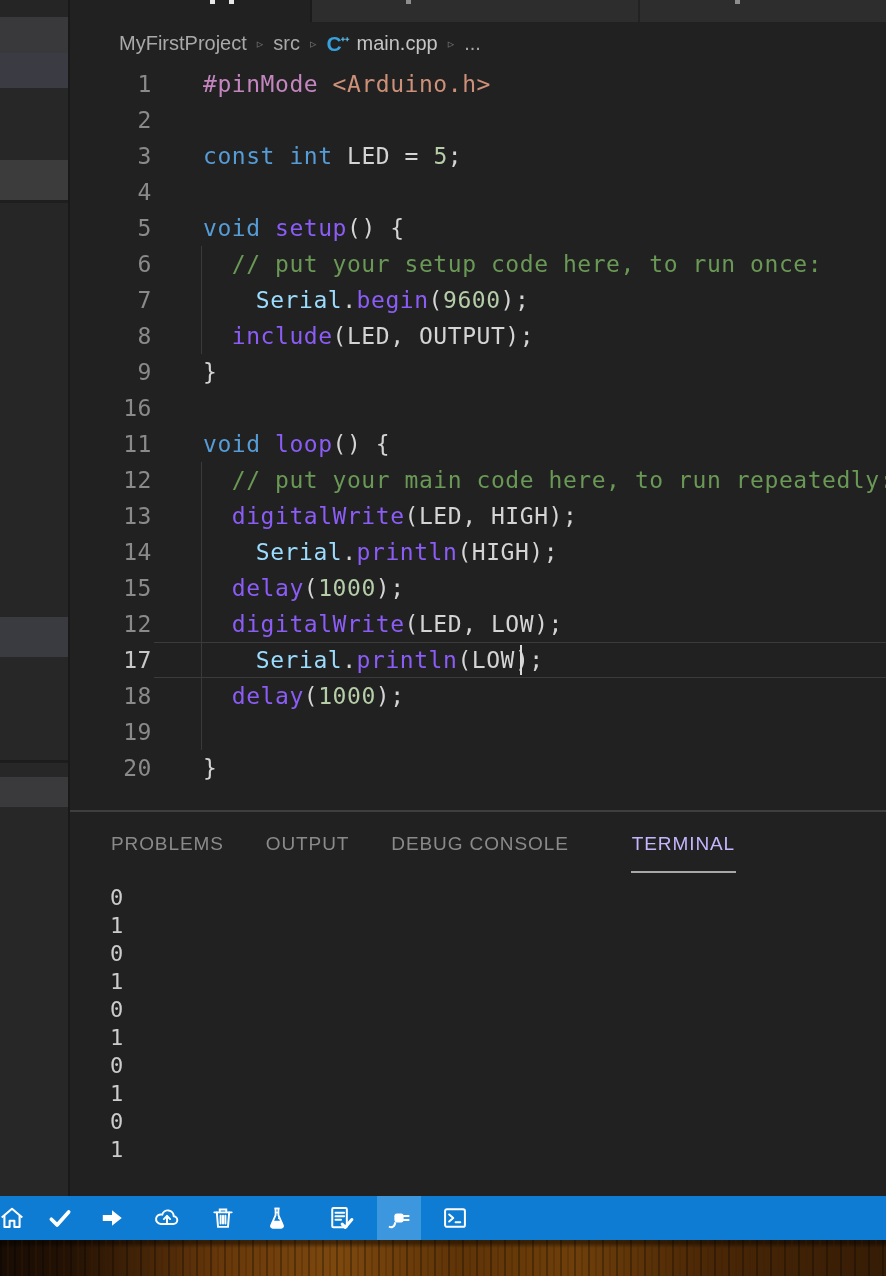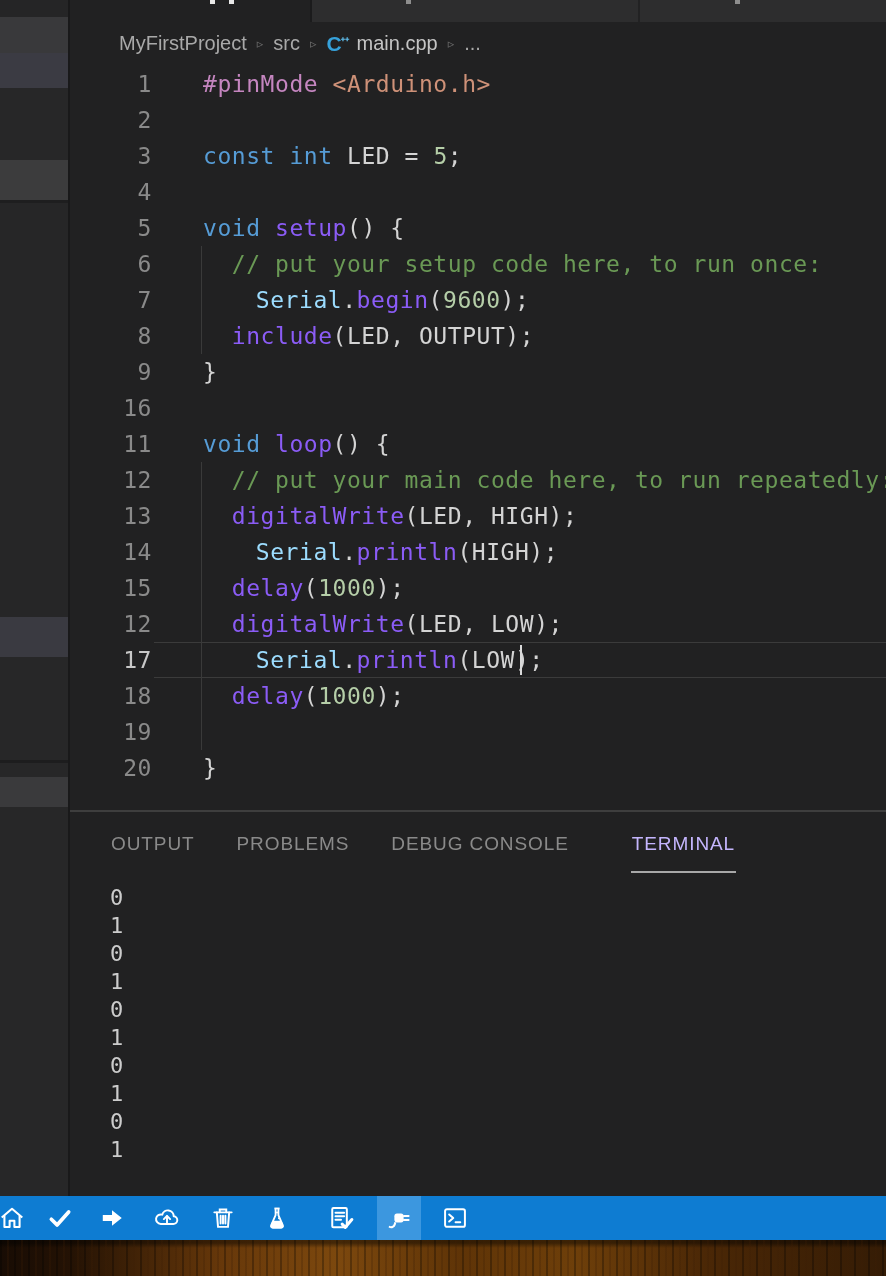--- a/index.html
+++ b/index.html
@@ -162,22 +162,22 @@
         <div class="code-row"><div class="ln">12</div><div class="ct"><span class="tk-pl">  </span><span class="tk-fn">digitalWrite</span><span class="tk-pl">(LED, LOW);</span></div></div>
         <div class="code-row"><div class="ln cur">17</div><div class="ct"><span class="tk-pl">  </span><span class="tk-var">Serial</span><span class="tk-pl">.</span><span class="tk-fn">println</span><span class="tk-pl">(LOW);</span></div></div>
         <div class="code-row"><div class="ln">18</div><div class="ct"><span class="tk-pl">  </span><span class="tk-fn">delay</span><span class="tk-pl">(</span><span class="tk-num">1000</span><span class="tk-pl">);</span></div></div>
         <div class="code-row"><div class="ln">19</div><div class="ct"></div></div>
         <div class="code-row"><div class="ln">20</div><div class="ct"><span class="tk-pl">}</span></div></div>
       </div>
     <div class="cursor"></div>
 
     <div class="sash"></div>
     <div class="panel-tabs" id="panel-tabs">
+        <div class="panel-tab">PROBLEMS</div>
         <div class="panel-tab">OUTPUT</div>
-        <div class="panel-tab">PROBLEMS</div>
         <div class="panel-tab">DEBUG CONSOLE</div>
         <div class="panel-tab active">TERMINAL</div>
       </div>
     <div class="terminal" id="terminal-out"><div>0</div><div>1</div><div>0</div><div>1</div><div>0</div><div>1</div><div>0</div><div>1</div><div>0</div><div>1</div></div>
   </div>
 
   <div class="statusbar" id="status-bar">
       <div class="sb-btn">
         <svg width="26" height="26" viewBox="0 0 24 24" fill="none" stroke="#fff" stroke-width="1.9" stroke-linejoin="round">
           <path d="M2.5 11.5 L12 3.5 L21.5 11.5"></path>

